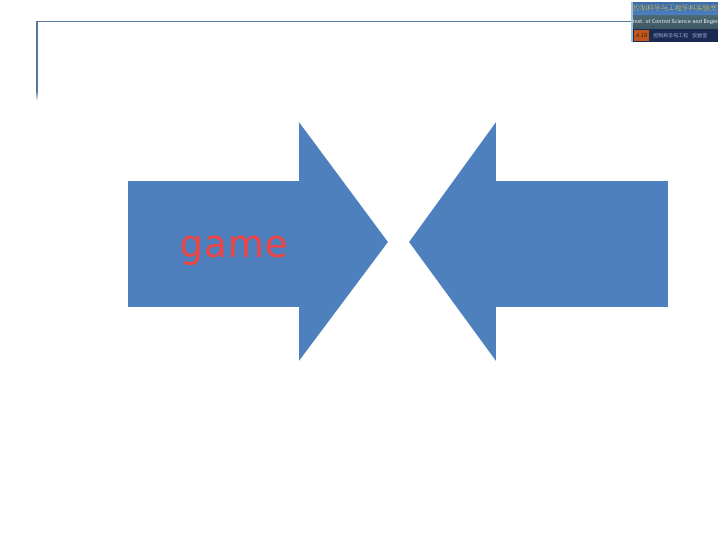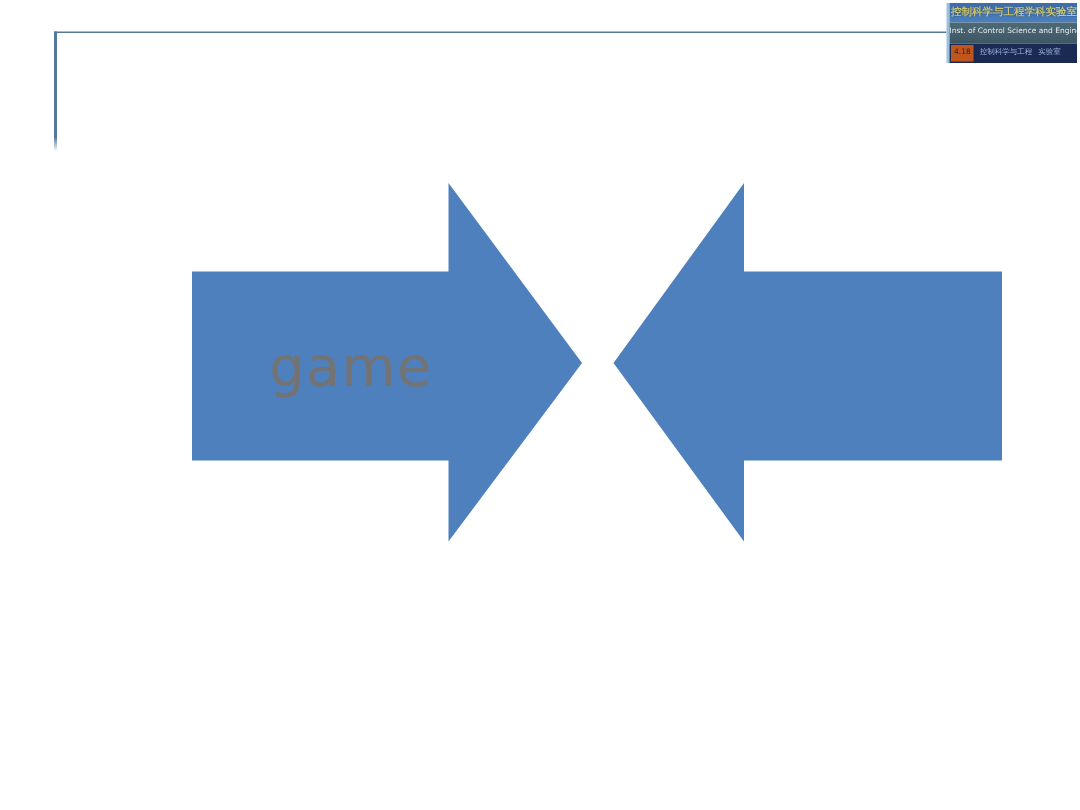--- a/index.html
+++ b/index.html
@@ -48,22 +48,22 @@
     filter: blur(0.4px);
   }
   .thumb-top {
     flex: 1;
     background: linear-gradient(to bottom, var(--thumb-top-bg, #3C6DAD), #4c7fc0);
     color: var(--thumb-top-text, #C9C46F);
     font-size: 7px;
     line-height: 13px;
     white-space: nowrap;
     overflow: hidden;
-    text-align: right;
-    font-weight: bold;
+    text-align: left;
+    font-weight: normal;
     text-shadow: 0 0 1px #1c3a66;
   }
   .thumb-mid {
     flex: 1;
     background: linear-gradient(to bottom, var(--thumb-mid-bg, #4E6A76), #3d5664);
     color: #e8ecef;
     font-size: 5px;
     line-height: 13px;
     white-space: nowrap;
     overflow: hidden;
@@ -103,21 +103,21 @@
   }
   .arrow-poly { fill: var(--arrow-blue, #4D80BC); }
 
   .arrow-label {
     position: absolute;
     top: 181px;
     height: 126px;
     display: flex;
     align-items: center;
     justify-content: center;
-    color: #737373;
+    color: #ef4444;
     font-size: 37px;
     letter-spacing: 1px;
   }
   .arrow-label.game    { left: 128px; width: 212px; }
   .arrow-label.control { left: 450px; width: 218px; }
 </style>
 </head>
 <body>
 
 <div class="slide">

